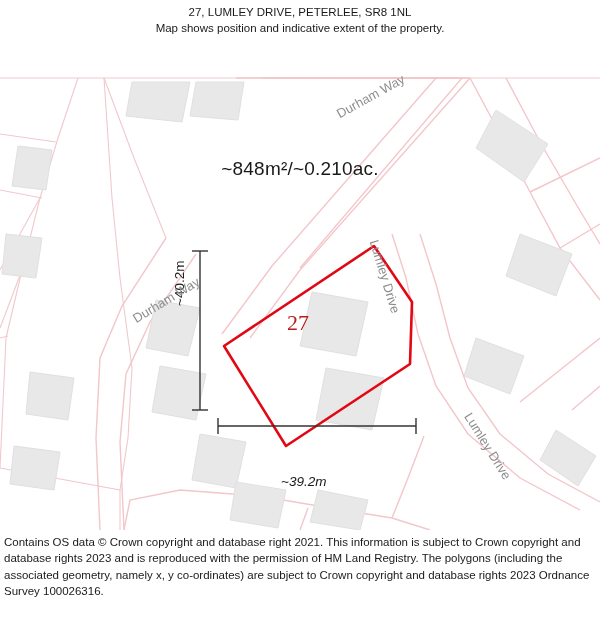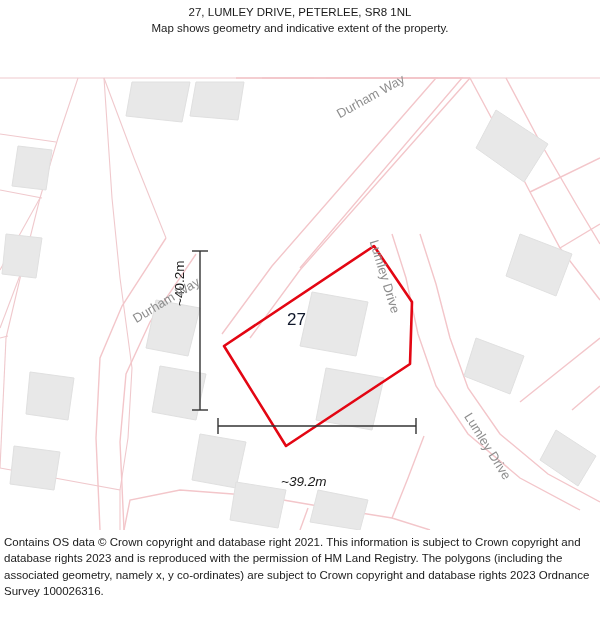--- a/index.html
+++ b/index.html
@@ -72,22 +72,23 @@
     width: 600px;
     text-align: center;
     font-size: 19px;
     color: #1a1a1a;
     letter-spacing: 0.2px;
   }
   .plot-number {
     position: absolute;
     left: 287px;
     top: 272px;
-    font-size: 17px;
-    color: #0f172a;
+    font-size: 22px;
+    color: #b91c1c;
+    font-family: Liberation Serif, serif;
   }
   .dim-v {
     position: absolute;
     left: 172px;
     top: 268px;
     font-size: 13.5px;
     color: #1a1a1a;
     transform: rotate(-90deg);
     transform-origin: left top;
     white-space: nowrap;
@@ -132,21 +133,21 @@
     transform-origin: left top;
   }
 </style>
 </head>
 <body>
 
 <div class="page">
 
   <div class="header">
     <div class="title">27, LUMLEY DRIVE, PETERLEE, SR8 1NL</div>
-    <div class="subtitle">Map shows geometry and indicative extent of the property.</div>
+    <div class="subtitle">Map shows position and indicative extent of the property.</div>
   </div>
 
   <div class="map-wrap">
     <svg class="map-svg" width="600" height="492" viewBox="0 0 600 492" xmlns="http://www.w3.org/2000/svg">
 
       <rect x="0" y="0" width="600" height="492" fill="#ffffff"></rect>
 
       <g stroke="#f0c9cd" stroke-width="1.1" fill="none">
 
         <path d="M0 40 L600 40"></path>
@@ -220,20 +221,21 @@
         <line x1="192" y1="372" x2="208" y2="372"></line>
       </g>
 
       <g stroke="#333333" stroke-width="1.4">
         <line x1="218" y1="388" x2="416" y2="388"></line>
         <line x1="218" y1="380" x2="218" y2="396"></line>
         <line x1="416" y1="380" x2="416" y2="396"></line>
       </g>
     </svg>
 
+    <div class="area-label">~848m²/~0.210ac.</div>
     <div class="plot-number">27</div>
     <div class="dim-v">~40.2m</div>
     <div class="dim-h">~39.2m</div>
 
     <div class="road-label rl-durham-top">Durham Way</div>
     <div class="road-label rl-durham-left">Durham Way</div>
     <div class="road-label rl-lumley-top">Lumley Drive</div>
     <div class="road-label rl-lumley-bottom">Lumley Drive</div>
   </div>
 

